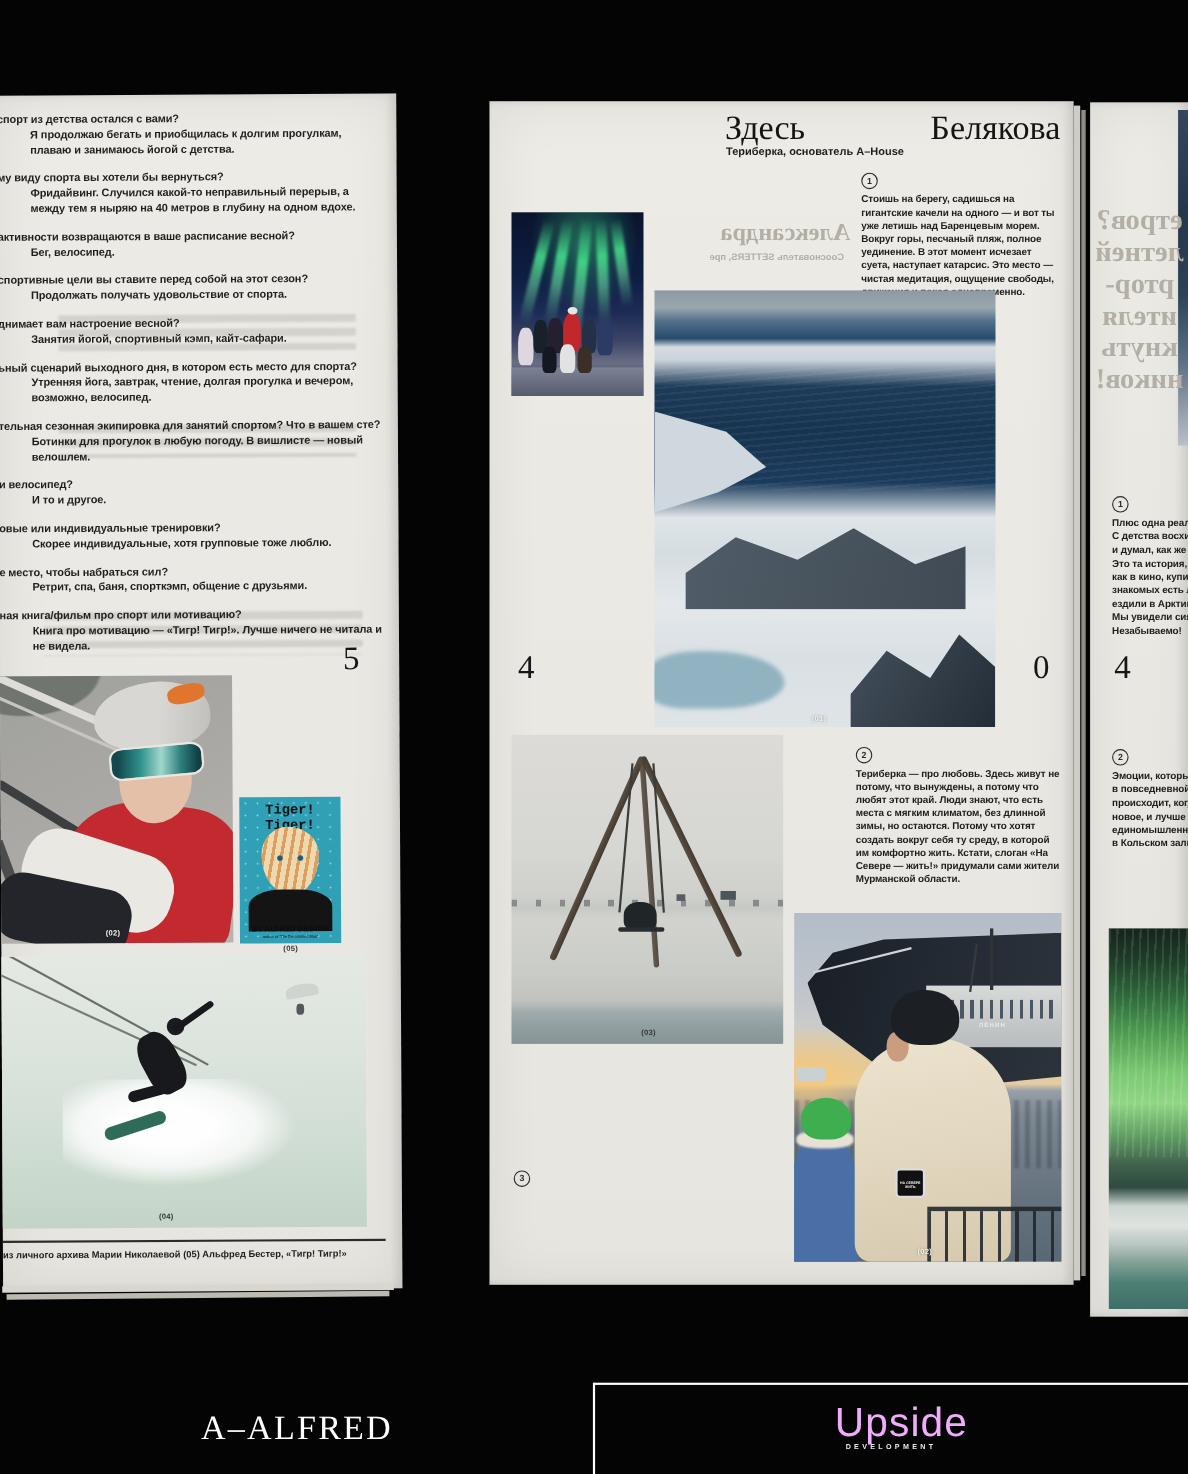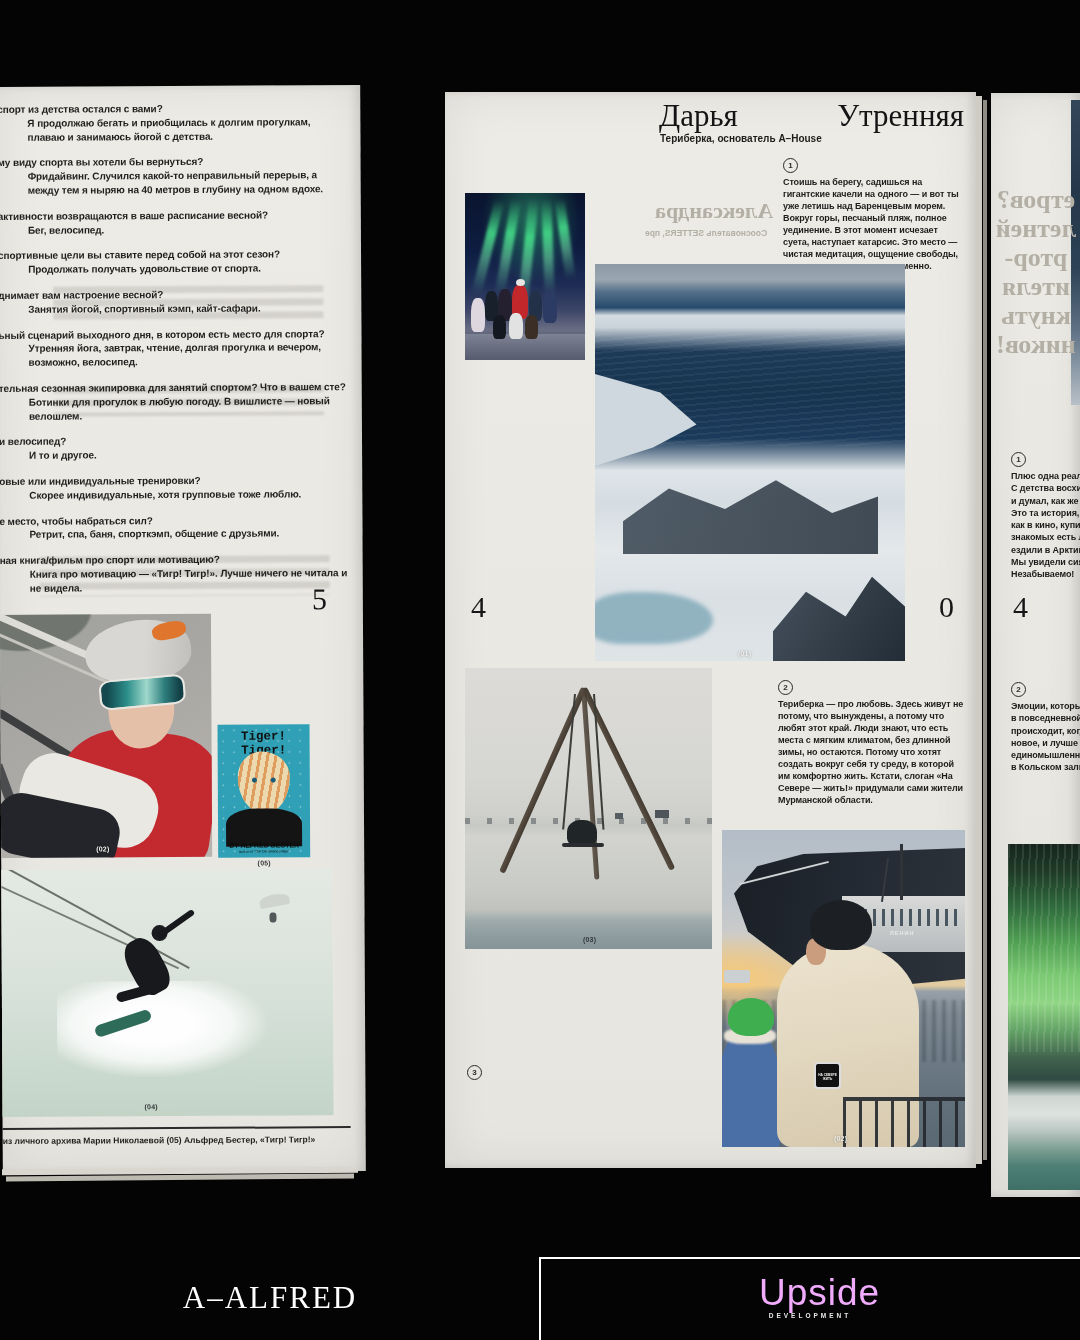--- a/index.html
+++ b/index.html
@@ -248,22 +248,22 @@
     <div class="cap cap-d" style="left:142px;bottom:6px;">(04)</div>
   </div>
 
   <div class="abs" style="left:0;top:1041px;width:348px;height:1.5px;background:#2b2b2b;"></div>
   <div class="abs" style="left:0;top:1049px;width:348px;font-size:8.5px;font-weight:700;color:#1f1f1d;">из личного архива Марии Николаевой (05) Альфред Бестер, «Тигр! Тигр!»</div>
 </div>
 <div class="edge" style="left:2px;top:1168px;width:356px;height:6px;background:#d9d6cf;transform:rotate(-0.4deg);"></div>
 <div class="edge" style="left:6px;top:1175px;width:348px;height:5px;background:#bdbab2;transform:rotate(-0.5deg);"></div>
 
 <div class="page" style="left:445px;top:92px;width:531px;height:1076px;">
-  <div class="abs serif" style="left:214px;top:6px;font-size:31px;color:#141414;">Дарья</div>
-  <div class="abs serif" style="right:12px;top:6px;font-size:31px;color:#141414;">Утренняя</div>
+  <div class="abs serif" style="left:214px;top:6px;font-size:31px;color:#141414;">Здесь</div>
+  <div class="abs serif" style="right:12px;top:6px;font-size:31px;color:#141414;">Белякова</div>
   <div class="abs" style="left:215px;top:41px;font-size:10px;font-weight:700;color:#1d1d1b;">Териберка, основатель A–House</div>
 
   <div class="abs ghost serif" style="left:210px;top:106px;font-size:22px;font-weight:700;">Александра</div>
   <div class="abs ghost" style="left:200px;top:136px;font-size:8.5px;font-weight:700;">Сооснователь SETTERS, пре</div>
 
   <div class="cblock abs" style="left:338px;top:62px;width:180px;">
     <span class="circ">1</span>
     <p>Стоишь на берегу, садишься на гигантские качели на одного — и вот ты уже летишь над Баренцевым морем. Вокруг горы, песчаный пляж, полное уединение. В этот момент исчезает суета, наступает катарсис. Это место — чистая медитация, ощущение свободы, движения и покоя одновременно.</p>
   </div>
 

